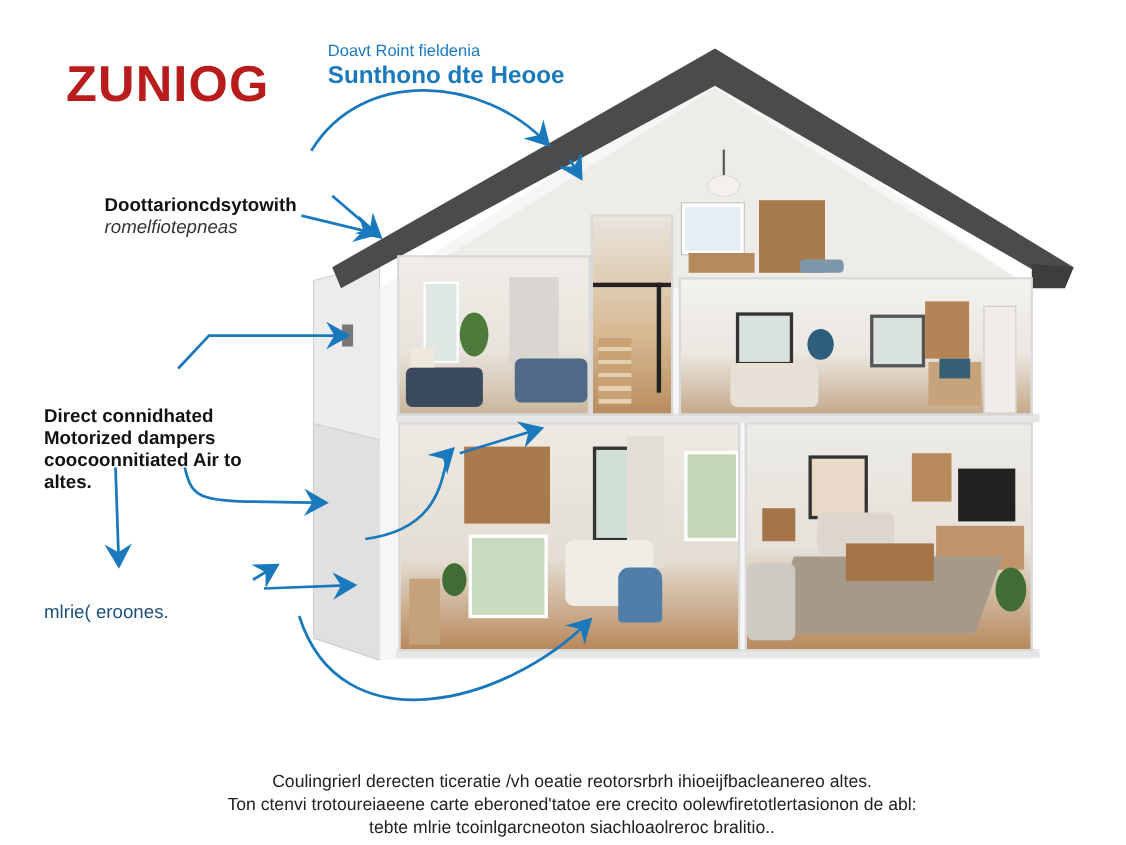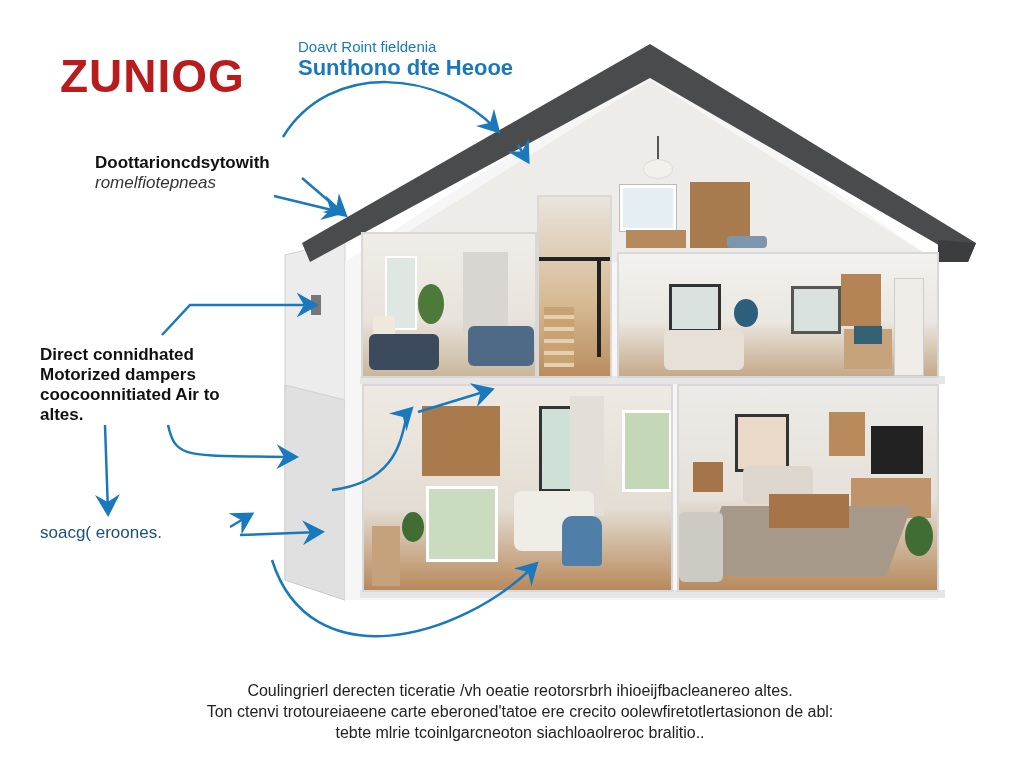--- a/index.html
+++ b/index.html
@@ -11,28 +11,28 @@
     }
     .abs { position: absolute; }
     .title {
       left: 60px; top: 50px;
       font-size: 46px; font-weight: bold; color: #b91c1c;
       letter-spacing: 1px; line-height: 52px;
     }
     .subtitle { left: 298px; top: 38px; color: #1a79bd; }
     .subtitle .l1 { font-size: 15px; line-height: 18px; display: block; }
     .subtitle .l2 { font-size: 22px; line-height: 24px; display: block; font-weight: bold; }
-    .callout { color: #111; font-size: 17px; line-height: 20px; }
+    .callout { color: #111; font-size: 17px; line-height: 20px; margin-top: 24px; }
     .callout .bold { font-weight: bold; }
     .callout.a { left: 95px; top: 153px; }
     .callout.a .l2 { color: #333; font-weight: normal; font-style: italic; }
     .callout.b { left: 40px; top: 345px; font-weight: bold; }
     .callout.c { left: 40px; top: 523px; color: #1d4f7a; }
     .caption {
-      left: 120px; top: 680px; width: 800px; text-align: center;
+      left: 120px; top: 700px; width: 800px; text-align: center;
       color: #222; font-size: 16px; line-height: 21px;
     }
     svg.overlay { position: absolute; left: 0; top: 0; }
 
     
     .panel { position: absolute; overflow: hidden; border: 2px solid #d8d8d8; box-sizing: border-box; }
   </style>
 </head>
 <body>
 
@@ -150,20 +150,20 @@
 </div>
 
 <div class="abs callout b">
   <div>Direct connidhated</div>
   <div>Motorized dampers</div>
   <div>coocoonnitiated Air to</div>
   <div>altes.</div>
 </div>
 
 <div class="abs callout c">
-  <div>soacg( eroones.</div>
+  <div>mlrie( eroones.</div>
 </div>
 
 <div class="abs caption">
   <div>Coulingrierl derecten ticeratie /vh oeatie reotorsrbrh ihioeijfbacleanereo altes.</div>
   <div>Ton ctenvi trotoureiaeene carte eberoned'tatoe ere crecito oolewfiretotlertasionon de abl:</div>
   <div>tebte mlrie tcoinlgarcneoton siachloaolreroc bralitio..</div>
 </div>
 
 </body></html>

